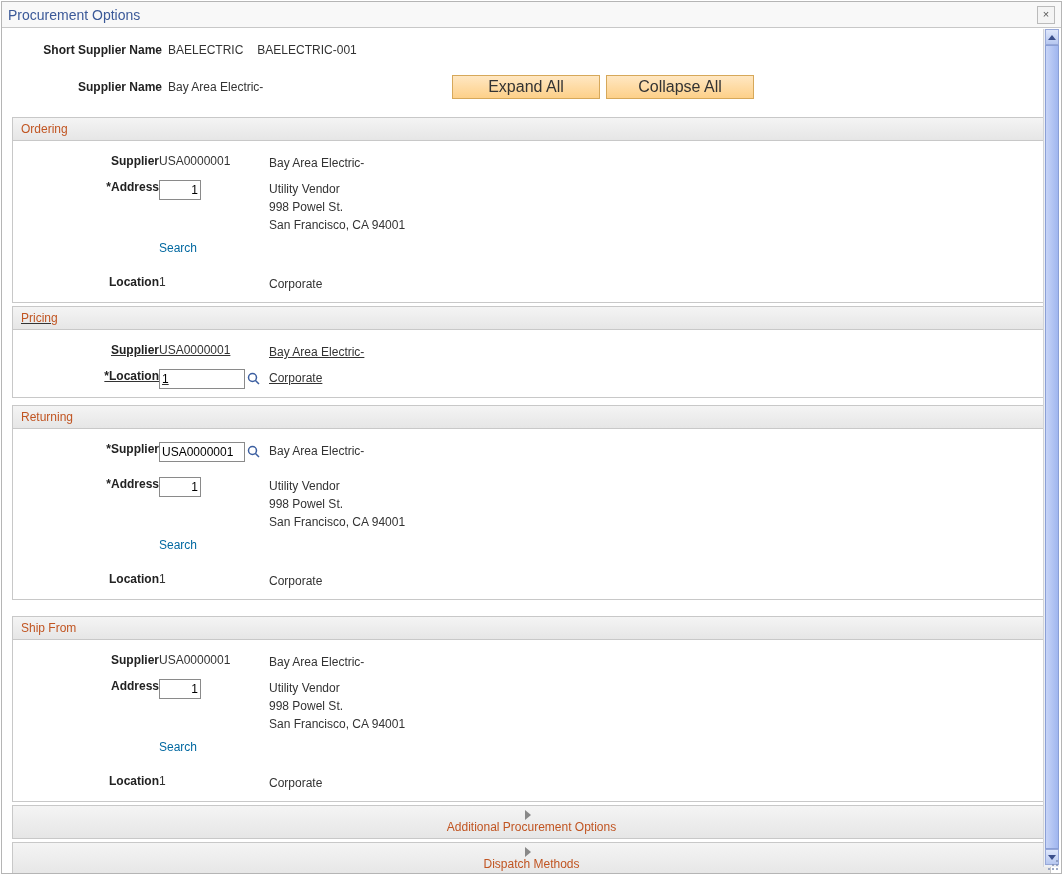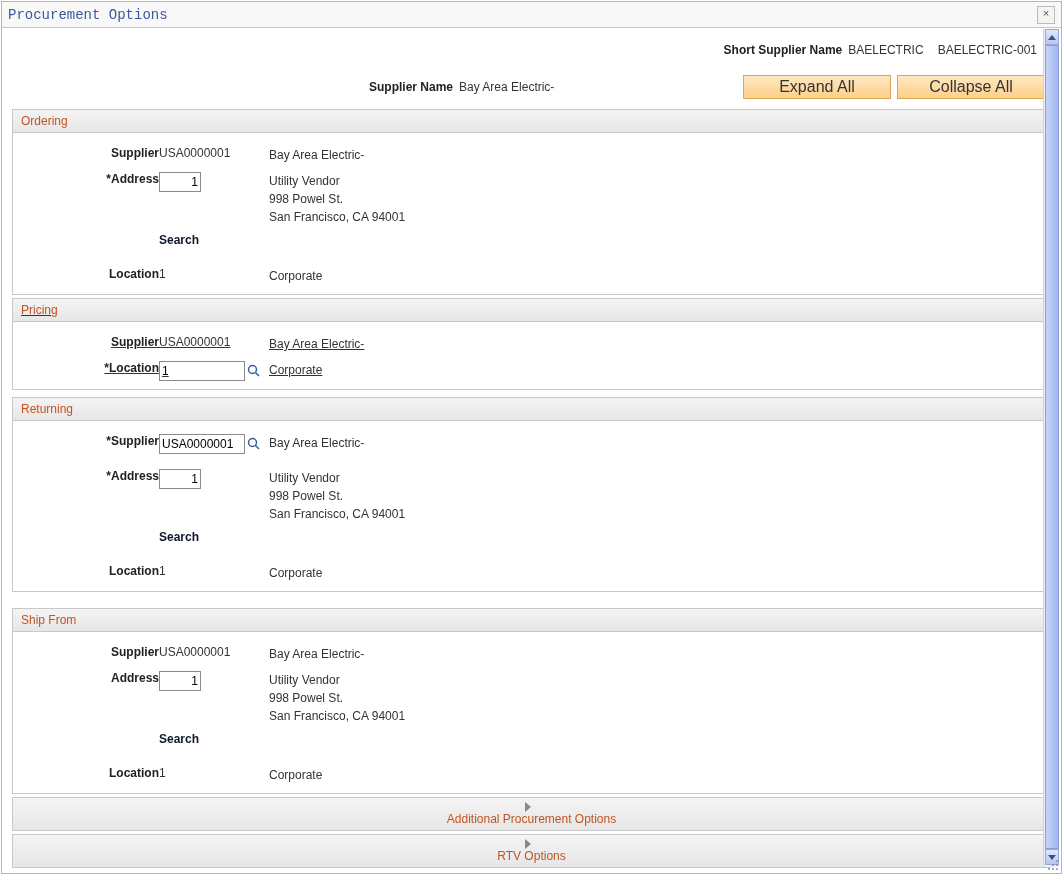--- a/index.html
+++ b/index.html
@@ -25,21 +25,20 @@
     background: #fff;
   }
   .title-bar {
     height: 26px;
     border-bottom: 1px solid #c8c8c8;
     background: #f8f8f8;
     display: flex;
     align-items: center;
     padding: 0 6px;
     box-sizing: border-box;
-    font-family: Liberation Mono, monospace;
   }
   .title-text {
     color: #3b5998;
     font-size: 14px;
     font-weight: normal;
     flex: 1;
   }
   .close-box {
     width: 16px;
     height: 16px;
@@ -60,21 +59,20 @@
     overflow: hidden;
   }
   .inner {
     padding: 8px 10px 10px 10px;
   }
   .hdr-row {
     display: flex;
     align-items: center;
     min-height: 22px;
     padding: 2px 0;
-    justify-content: flex-end;
   }
   .hdr-label {
     flex: 0 0 150px;
     text-align: right;
     padding-right: 6px;
     color: #222;
     font-weight: bold;
     font-size: 12px;
   }
   .hdr-value {
@@ -133,24 +131,23 @@
     display: flex;
     align-items: center;
   }
   .form-text {
     flex: 1;
     color: #333;
     padding-top: 3px;
     line-height: 18px;
   }
   .link {
-    color: #0f172a;
+    color: #0369a1;
     text-decoration: none;
     cursor: pointer;
-    font-weight: bold;
   }
   input.num {
     width: 36px;
     height: 18px;
     border: 1px solid #8a8a8a;
     font-size: 12px;
     padding: 0 2px;
     text-align: right;
   }
   input.wide {
@@ -267,21 +264,21 @@
         <span class="hdr-value">BAELECTRIC-001</span>
       </div>
 
       <div class="hdr-row" style="margin-top:10px;">
         <span class="hdr-label">Supplier Name</span>
         <span class="hdr-value" style="flex:0 0 270px;">Bay Area Electric-</span>
         <span class="orange-btn">Expand All</span>
         <span class="orange-btn">Collapse All</span>
       </div>
 
-      <div class="panel" style="margin-top:8px;">
+      <div class="panel" style="margin-top:16px;">
         <div class="panel-header">
           <span>Ordering</span>
         </div>
         <div class="panel-body">
           <div class="form-row">
             <span class="form-label">Supplier</span>
             <span class="form-cell">USA0000001</span>
             <span class="form-text">Bay Area Electric-</span>
           </div>
           <div class="form-row">
@@ -412,20 +409,24 @@
             <span class="form-label">Location</span>
             <span class="form-cell">1</span>
             <span class="form-text">Corporate</span>
           </div>
         </div>
       </div>
 
       <div class="collapsed-head">
         <span class="tri"></span>
         <span class="collapsed-title">Additional Procurement Options</span>
+      </div>
+      <div class="collapsed-head">
+        <span class="tri"></span>
+        <span class="collapsed-title">Dispatch Methods</span>
       </div>
       <div class="collapsed-head">
         <span class="tri"></span>
         <span class="collapsed-title">RTV Options</span>
       </div>
 
     </div>
   </div>
 
   <div class="scrollbar">

